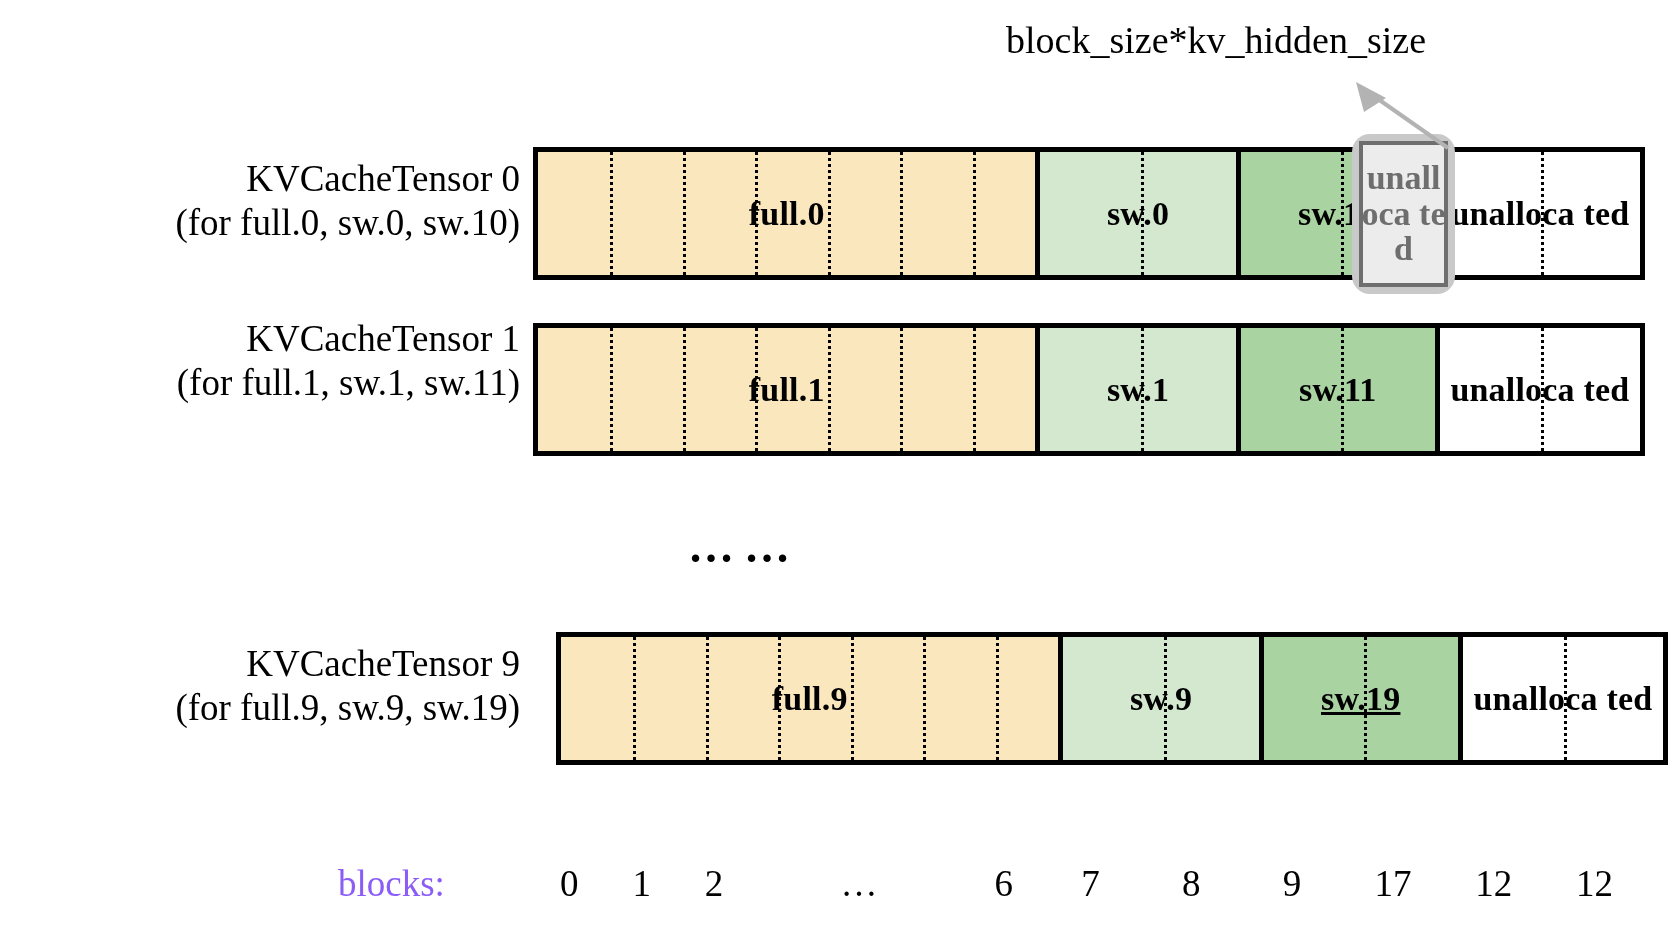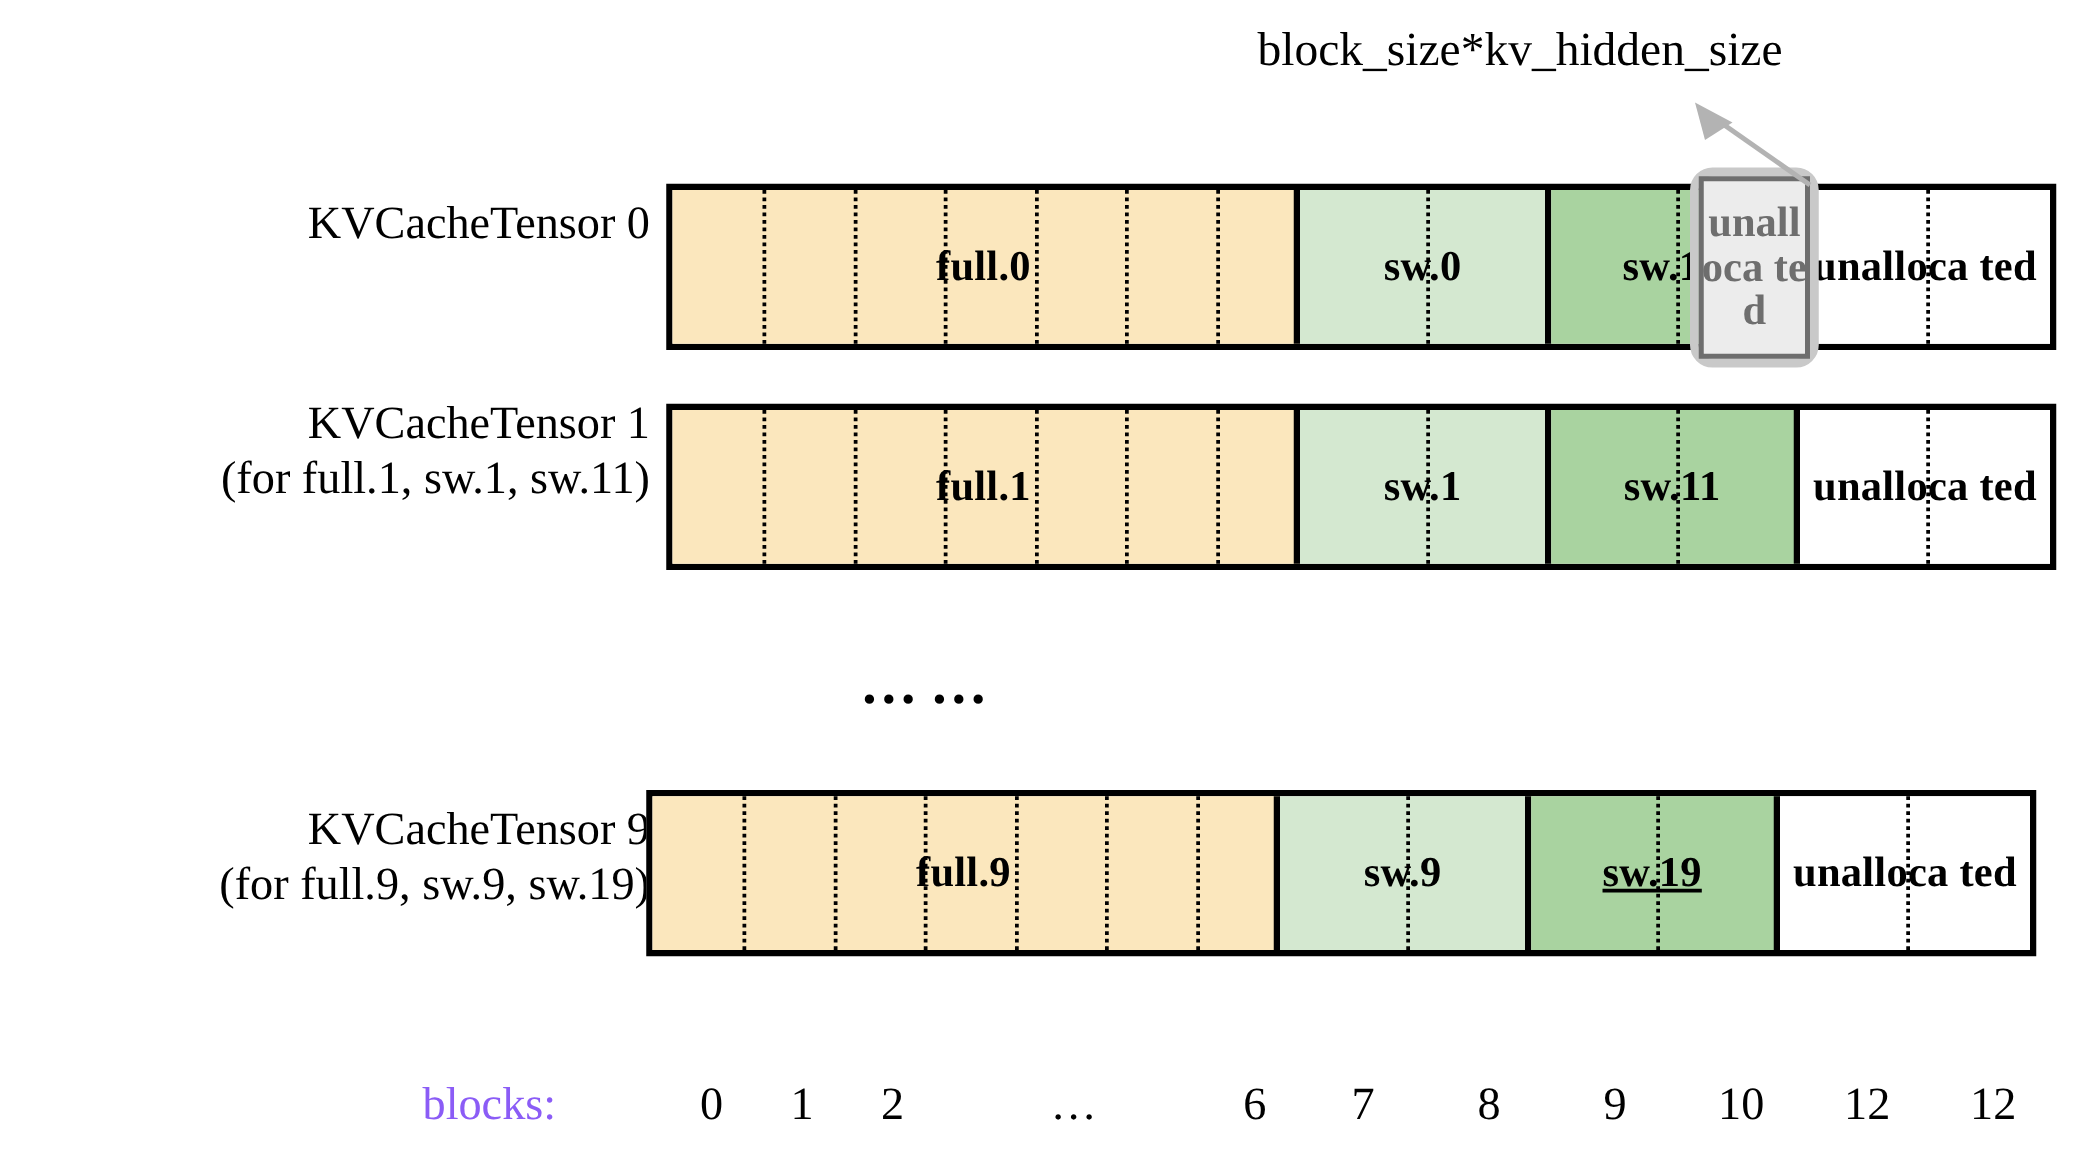--- a/index.html
+++ b/index.html
@@ -134,20 +134,21 @@
   <div class="callout-text" style="left:1006px;top:18px;">block_size*kv_hidden_size</div>
 
   <svg class="callout-arrow" style="left:1330px;top:72px;" width="130" height="82">
     <line x1="118" y1="76" x2="38" y2="20" stroke="#b3b3b3" stroke-width="4"></line>
     <polygon points="26,10 56,26 34,40" fill="#b3b3b3"></polygon>
   </svg>
 
   <div id="rows">
       <div class="row-label" style="left: 20px; top: 157px; width: 500px;">
         <span class="l1">KVCacheTensor 0</span>
+        <span class="l2">(for full.0, sw.0, sw.10)</span>
       </div>
       <div class="bar" style="left: 533px; top: 147px; width: 1112px; height: 133px;">
         <div class="seg" style="width: 507px; background: rgb(251, 231, 189);">
           <div class="dots">
             <i style="left: 72.4286px;"></i>
             <i style="left: 144.857px;"></i>
             <i style="left: 217.286px;"></i>
             <i style="left: 289.714px;"></i>
             <i style="left: 362.143px;"></i>
             <i style="left: 434.571px;"></i>
@@ -205,21 +206,21 @@
           <div class="dots">
             <i style="left: 101px;"></i>
           </div>
           <div class="seg-label wrap">unalloca ted</div>
         </div>
       </div>
       <div class="row-label" style="left: 20px; top: 642px; width: 500px;">
         <span class="l1">KVCacheTensor 9</span>
         <span class="l2">(for full.9, sw.9, sw.19)</span>
       </div>
-      <div class="bar" style="left: 517px; top: 632px; width: 1112px; height: 133px;">
+      <div class="bar" style="left: 556px; top: 632px; width: 1112px; height: 133px;">
         <div class="seg" style="width: 507px; background: rgb(251, 231, 189);">
           <div class="dots">
             <i style="left: 72.4286px;"></i>
             <i style="left: 144.857px;"></i>
             <i style="left: 217.286px;"></i>
             <i style="left: 289.714px;"></i>
             <i style="left: 362.143px;"></i>
             <i style="left: 434.571px;"></i>
           </div>
           <div class="seg-label">full.9</div>
@@ -250,21 +251,21 @@
   <div class="axis-title" style="left:338px;top:862px;">blocks:</div>
   <div id="ticks">
       <div class="tick" style="left: 569.214px; top: 862px;">0</div>
       <div class="tick" style="left: 641.643px; top: 862px;">1</div>
       <div class="tick" style="left: 714.071px; top: 862px;">2</div>
       <div class="tick" style="left: 858.929px; top: 862px;">…</div>
       <div class="tick" style="left: 1003.79px; top: 862px;">6</div>
       <div class="tick" style="left: 1090.42px; top: 862px;">7</div>
       <div class="tick" style="left: 1191.25px; top: 862px;">8</div>
       <div class="tick" style="left: 1292.08px; top: 862px;">9</div>
-      <div class="tick" style="left: 1392.92px; top: 862px;">10</div>
+      <div class="tick" style="left: 1392.92px; top: 862px;">17</div>
       <div class="tick" style="left: 1493.75px; top: 862px;">12</div>
       <div class="tick" style="left: 1594.58px; top: 862px;">12</div>
     </div>
 
 <div class="callout-fill" style="left: 1359px; top: 141px; width: 89px; height: 146px;">
       <div class="ftxt">unalloca ted</div>
       <i style="position: absolute; top: 0px; bottom: 0px; right: 0px; border-left: 3px dotted rgb(154, 154, 154);"></i>
     </div>
     <div class="callout-box" style="left: 1352px; top: 134px; width: 103px; height: 160px;"></div>
   </div>

